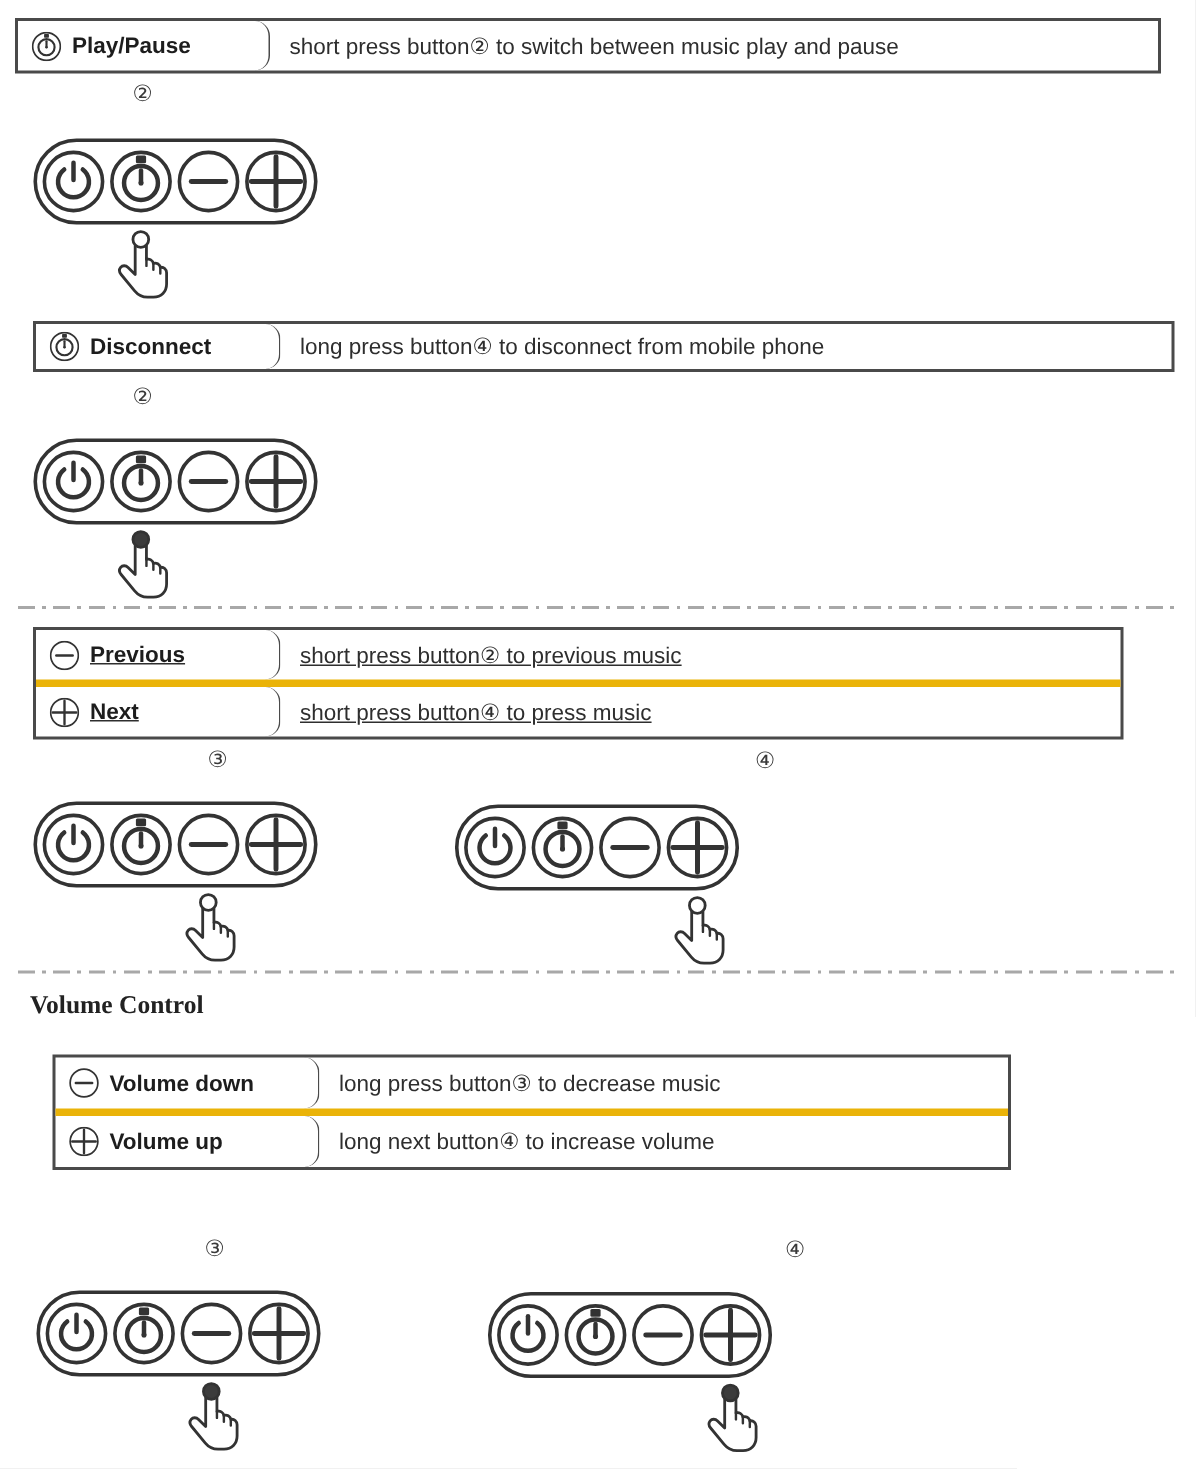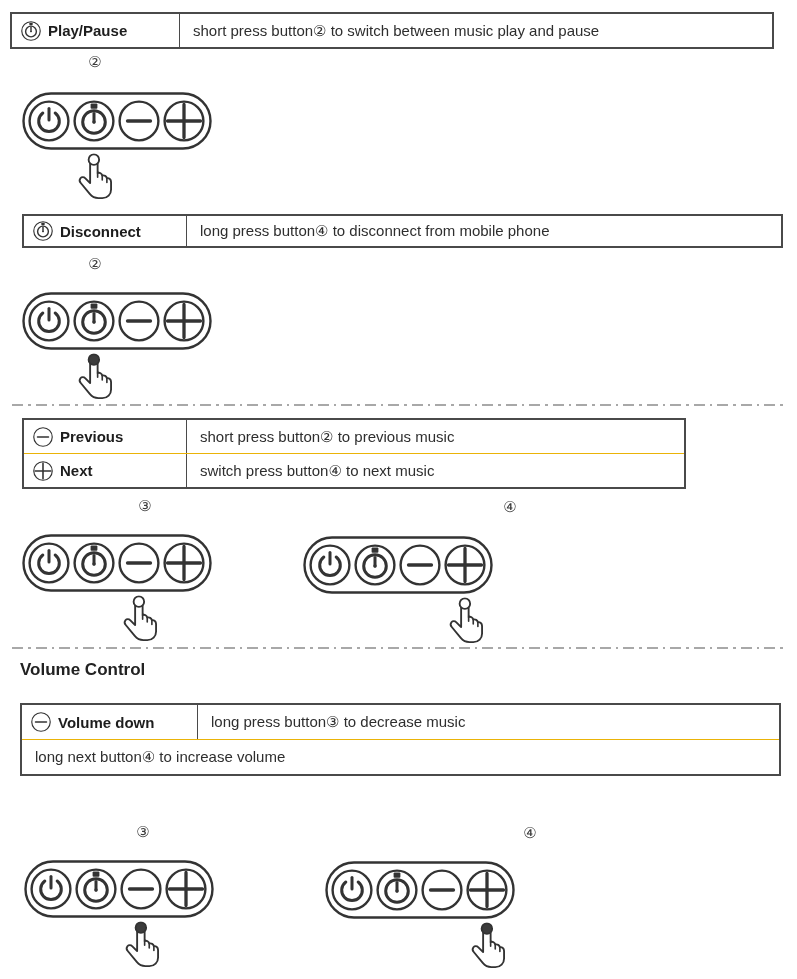--- a/index.html
+++ b/index.html
@@ -5,38 +5,38 @@
   html,body{margin:0;padding:0;background:#e8e8e8;}
   #page{
     position:relative; width:797px; height:979px; background:#ffffff;
     font-family:"Liberation Sans", sans-serif; color:#2e2e2e; overflow:hidden;
     margin:0 auto;
   }
   .abs{position:absolute;}
 
   
   .dtable{position:absolute; border:2px solid #4a4a4a; background:#fff; box-sizing:border-box;}
-  .trow{display:flex; border-top:1px solid #eab308;}
+  .trow{display:flex; border-top:5px solid #eab308;}
   .trow:first-child{border-top:none;}
-  .tcell{box-sizing:border-box;}
+  .tcell{box-sizing:border-box;border-radius:10px;}
   .label-cell{display:flex; align-items:center; gap:7px; padding:0 4px 0 9px;
     border-right:1px solid #4a4a4a; font-weight:bold; font-size:15px; color:#1d1d1d; flex:none;}
   .desc-cell{flex:1; display:flex; align-items:center; padding:0 10px 0 13px;
     font-size:15px; color:#2e2e2e;text-align:right;}
   .t1 .trow{height:33px}   .t1 .label-cell{width:168px}
   .t2 .trow{height:30px}   .t2 .label-cell{width:163px}
   .t3 .trow{height:33px}   .t3 .label-cell{width:163px}
   .t4 .trow{height:34px}   .t4 .label-cell{width:176px}
   .row-icon{width:20px; height:20px; flex:none;}
 
   
   .callout{width:30px; text-align:center; font-size:15px; color:#3a3a3a;}
 
   
-  .section-heading{font-size:17px; font-weight:bold; color:#222;}
+  .section-heading{font-size:17px; font-weight:bold; color:#222;font-family:Liberation Serif, serif;}
 
   
   .divider{height:2px;
     background:repeating-linear-gradient(to right,
       #a8a8a8 0px, #a8a8a8 11px,
       transparent 11px, transparent 16px,
       #a8a8a8 16px, #a8a8a8 18.5px,
       transparent 18.5px, transparent 23.5px);}
 
   
@@ -135,38 +135,38 @@
       <use href="#btn-minus" x="96" y="8" width="42" height="42"></use>
       <use href="#btn-plus" x="141" y="8" width="42" height="42"></use>
     </svg>
     <svg class="hand press-long" style="left:55px; top:61px;" width="40" height="49" viewBox="0 0 64 78">
         <use href="#hand"></use>
       </svg>
   </div>
 
   <div class="divider abs" style="left:12px; top:404px; width:772px;"></div>
 
-  <div class="dtable t3" style="left:22px; top:418px; width:664px;">
+  <div class="dtable t3" style="left:22px; top:418px; width:727px;text-decoration:underline;">
     <div class="trow">
       <div class="tcell label-cell">
         <svg class="row-icon" viewBox="0 0 42 42">
             <use href="#btn-minus"></use>
           </svg>
         <span>Previous</span>
       </div>
       <div class="tcell desc-cell">short press button② to previous music</div>
     </div>
     <div class="trow">
       <div class="tcell label-cell">
         <svg class="row-icon" viewBox="0 0 42 42">
             <use href="#btn-plus"></use>
           </svg>
         <span>Next</span>
       </div>
-      <div class="tcell desc-cell">switch press button④ to next music</div>
+      <div class="tcell desc-cell">short press button④ to press music</div>
     </div>
   </div>
 
   <div class="callout abs" style="left:130px; top:497px;">③</div>
   <div class="callout abs" style="left:495px; top:498px;">④</div>
 
   <div class="illus" style="left:22px; top:534px; width:190px; height:112px;">
     <svg width="190" height="58" viewBox="0 0 190 58">
       <use href="#stadium"></use>
       <use href="#btn-power" x="6" y="8" width="42" height="42"></use>
@@ -189,31 +189,37 @@
     </svg>
     <svg class="hand press-short" style="left:145px; top:61px;" width="40" height="49" viewBox="0 0 64 78">
         <use href="#hand"></use>
       </svg>
   </div>
 
   <div class="divider abs" style="left:12px; top:647px; width:772px;"></div>
 
   <div class="section-heading abs" style="left:20px; top:660px;">Volume Control</div>
 
-  <div class="dtable t4" style="left:20px; top:703px; width:761px;">
+  <div class="dtable t4" style="left:35px; top:703px; width:639px;">
     <div class="trow">
       <div class="tcell label-cell">
         <svg class="row-icon" viewBox="0 0 42 42">
             <use href="#btn-minus"></use>
           </svg>
         <span>Volume down</span>
       </div>
       <div class="tcell desc-cell">long press button③ to decrease music</div>
     </div>
     <div class="trow">
+      <div class="tcell label-cell">
+        <svg class="row-icon" viewBox="0 0 42 42">
+            <use href="#btn-plus"></use>
+          </svg>
+        <span>Volume up</span>
+      </div>
       <div class="tcell desc-cell">long next button④ to increase volume</div>
     </div>
   </div>
 
   <div class="callout abs" style="left:128px; top:823px;">③</div>
   <div class="callout abs" style="left:515px; top:824px;">④</div>
 
   <div class="illus" style="left:24px; top:860px; width:190px; height:112px;">
     <svg width="190" height="58" viewBox="0 0 190 58">
       <use href="#stadium"></use>

